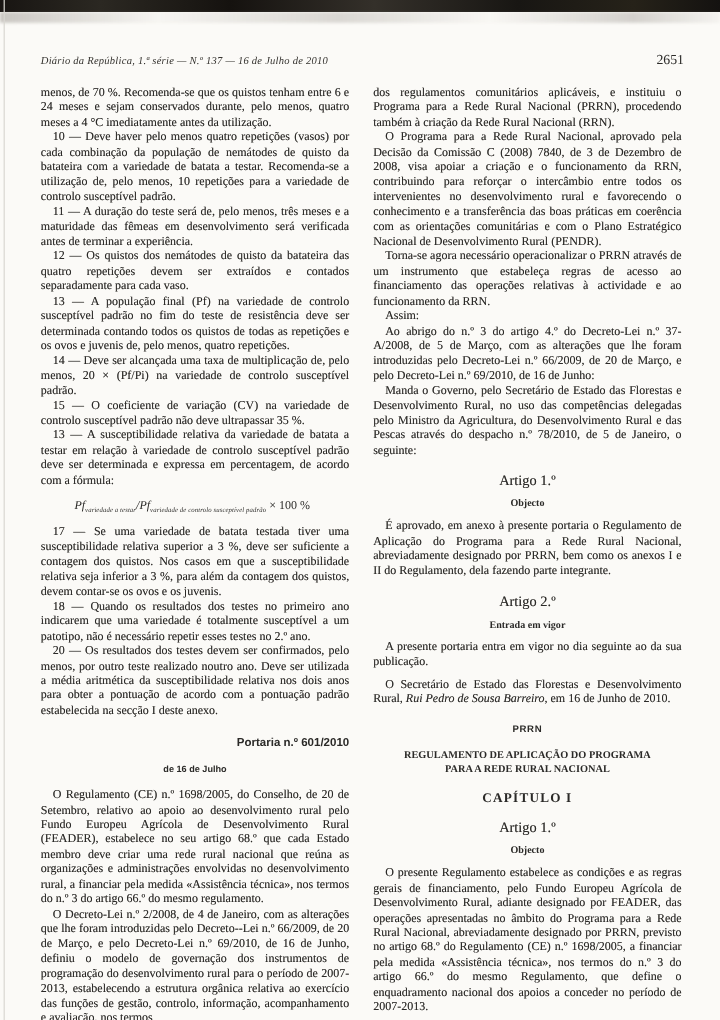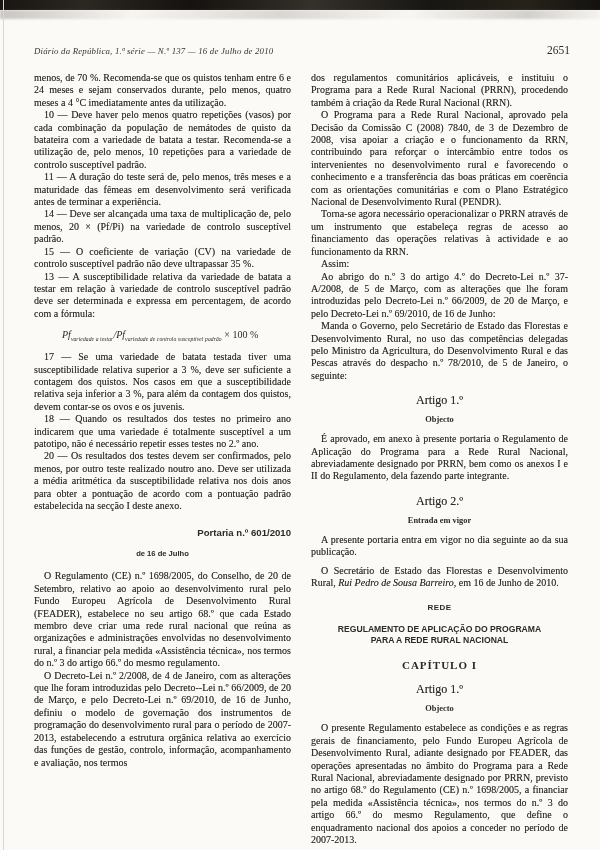--- a/index.html
+++ b/index.html
@@ -66,21 +66,21 @@
     text-shadow: 0 0 0.3px rgba(70,66,60,.55);
   }
   .h-artsub {
     font-weight: bold; font-size: 8.4px; text-align: center; margin: 0 0 9px;
   }
   .h-anexo {
     font-family: "Liberation Sans", sans-serif; font-weight: bold;
     font-size: 8px; text-align: center; letter-spacing: .5px; margin: 14px 0 12px;
   }
   .h-anexo-reg {
-    font-family: Liberation Sans, sans-serif; font-weight: bold;
+    font-family: Liberation Serif, serif; font-weight: bold;
     font-size: 8.6px; line-height: 11px; text-align: center; margin: 0 0 13px;
   }
   .h-capitulo {
     font-weight: bold; font-size: 11px; letter-spacing: 1px;
     text-align: center; margin: 2px 0 9px;
   }
   .h-capsub {
     font-weight: bold; font-size: 9.6px; text-align: center; margin: 0 0 9px;
   }
   
@@ -104,20 +104,22 @@
     <span class="journal-line">Diário da República, 1.ª série — N.º 137 — 16 de Julho de 2010</span>
     <span class="page-number">2651</span>
   </div>
 
   <div class="columns">
 
     <div class="col">
       <p class="body noindent">menos, de 70 %. Recomenda-se que os quistos tenham entre 6 e 24 meses e sejam conservados durante, pelo menos, quatro meses a 4 °C imediatamente antes da utilização.</p>
       <p class="body">10 — Deve haver pelo menos quatro repetições (vasos) por cada combinação da população de nemátodes de quisto da batateira com a variedade de batata a testar. Recomenda-se a utilização de, pelo menos, 10 repetições para a variedade de controlo susceptível padrão.</p>
       <p class="body">11 — A duração do teste será de, pelo menos, três meses e a maturidade das fêmeas em desenvolvimento será verificada antes de terminar a experiência.</p>
+      <p class="body">12 — Os quistos dos nemátodes de quisto da batateira das quatro repetições devem ser extraídos e contados separadamente para cada vaso.</p>
+      <p class="body">13 — A população final (Pf) na variedade de controlo susceptível padrão no fim do teste de resistência deve ser determinada contando todos os quistos de todas as repetições e os ovos e juvenis de, pelo menos, quatro repetições.</p>
       <p class="body">14 — Deve ser alcançada uma taxa de multiplicação de, pelo menos, 20 × (Pf/Pi) na variedade de controlo susceptível padrão.</p>
       <p class="body">15 — O coeficiente de variação (CV) na variedade de controlo susceptível padrão não deve ultrapassar 35 %.</p>
       <p class="body">13 — A susceptibilidade relativa da variedade de batata a testar em relação à variedade de controlo susceptível padrão deve ser determinada e expressa em percentagem, de acordo com a fórmula:</p>
 
       <div class="formula">
         <span class="var">Pf</span><sub>variedade a testar</sub><span class="var">/</span><span class="var">Pf</span><sub>variedade de controlo susceptível padrão</sub><span class="result"> × 100 %</span>
       </div>
 
       <p class="body">17 — Se uma variedade de batata testada tiver uma susceptibilidade relativa superior a 3 %, deve ser suficiente a contagem dos quistos. Nos casos em que a susceptibilidade relativa seja inferior a 3 %, para além da contagem dos quistos, devem contar-se os ovos e os juvenis.</p>
       <p class="body">18 — Quando os resultados dos testes no primeiro ano indicarem que uma variedade é totalmente susceptível a um patotipo, não é necessário repetir esses testes no 2.º ano.</p>
@@ -141,21 +143,21 @@
       <div class="h-artigo">Artigo 1.º</div>
       <div class="h-artsub">Objecto</div>
       <p class="body">É aprovado, em anexo à presente portaria o Regulamento de Aplicação do Programa para a Rede Rural Nacional, abreviadamente designado por PRRN, bem como os anexos I e II do Regulamento, dela fazendo parte integrante.</p>
 
       <div class="h-artigo">Artigo 2.º</div>
       <div class="h-artsub">Entrada em vigor</div>
       <p class="body">A presente portaria entra em vigor no dia seguinte ao da sua publicação.</p>
 
       <p class="body" style="margin-top:6px;"><span>O Secretário de Estado das Florestas e Desenvolvimento Rural, </span><span class="sig-name">Rui Pedro de Sousa Barreiro</span><span>, em 16 de Junho de 2010.</span></p>
 
-      <div class="h-anexo">REDE</div>
+      <div class="h-anexo">PRRN</div>
       <div class="h-anexo-reg">
         <div>REGULAMENTO DE APLICAÇÃO DO PROGRAMA</div>
         <div>PARA A REDE RURAL NACIONAL</div>
       </div>
 
       <div class="h-capitulo">CAPÍTULO I</div>
 
       <div class="h-artigo">Artigo 1.º</div>
       <div class="h-artsub">Objecto</div>
 

